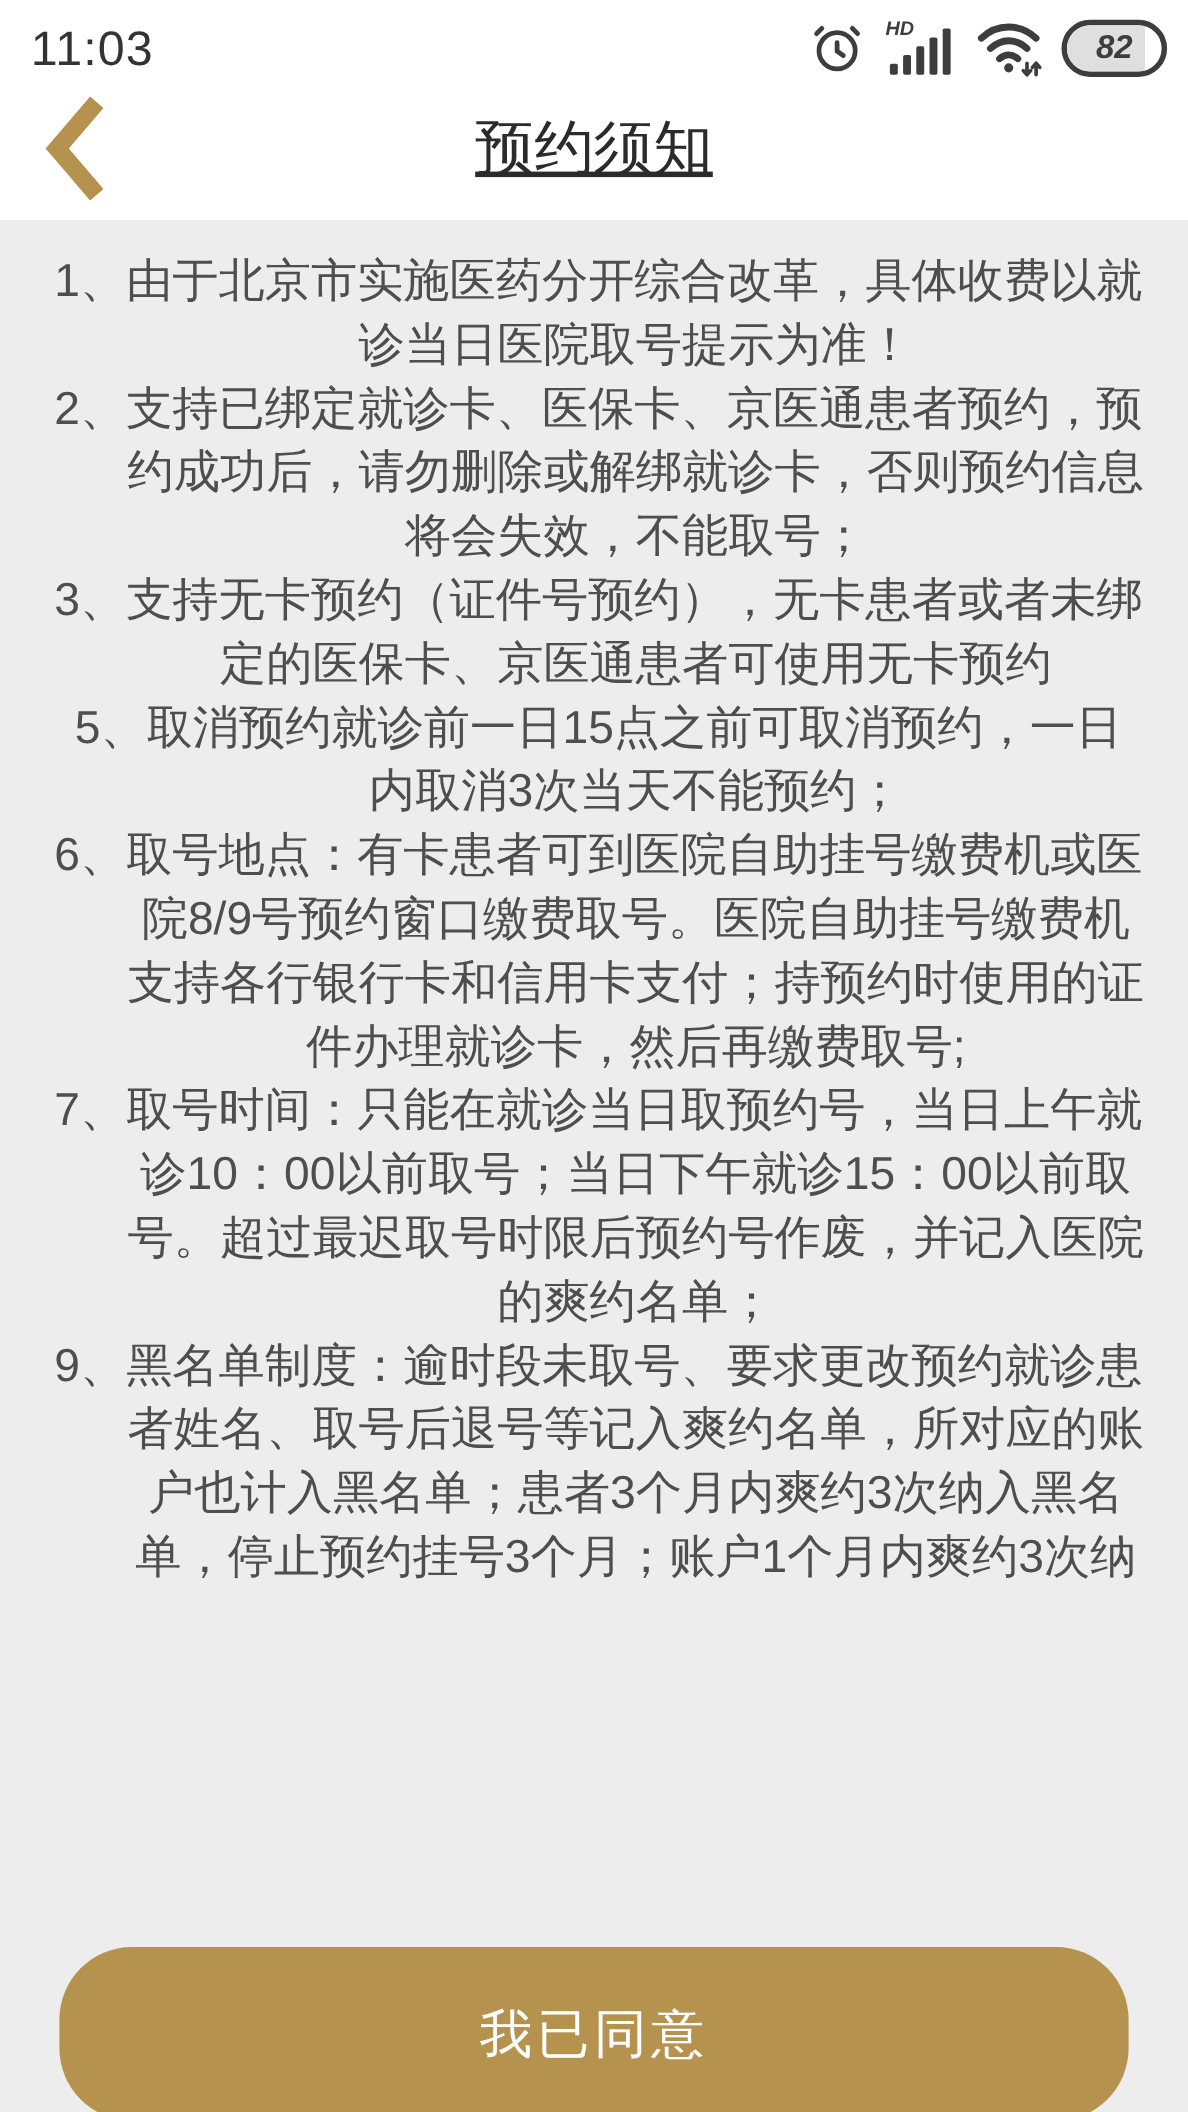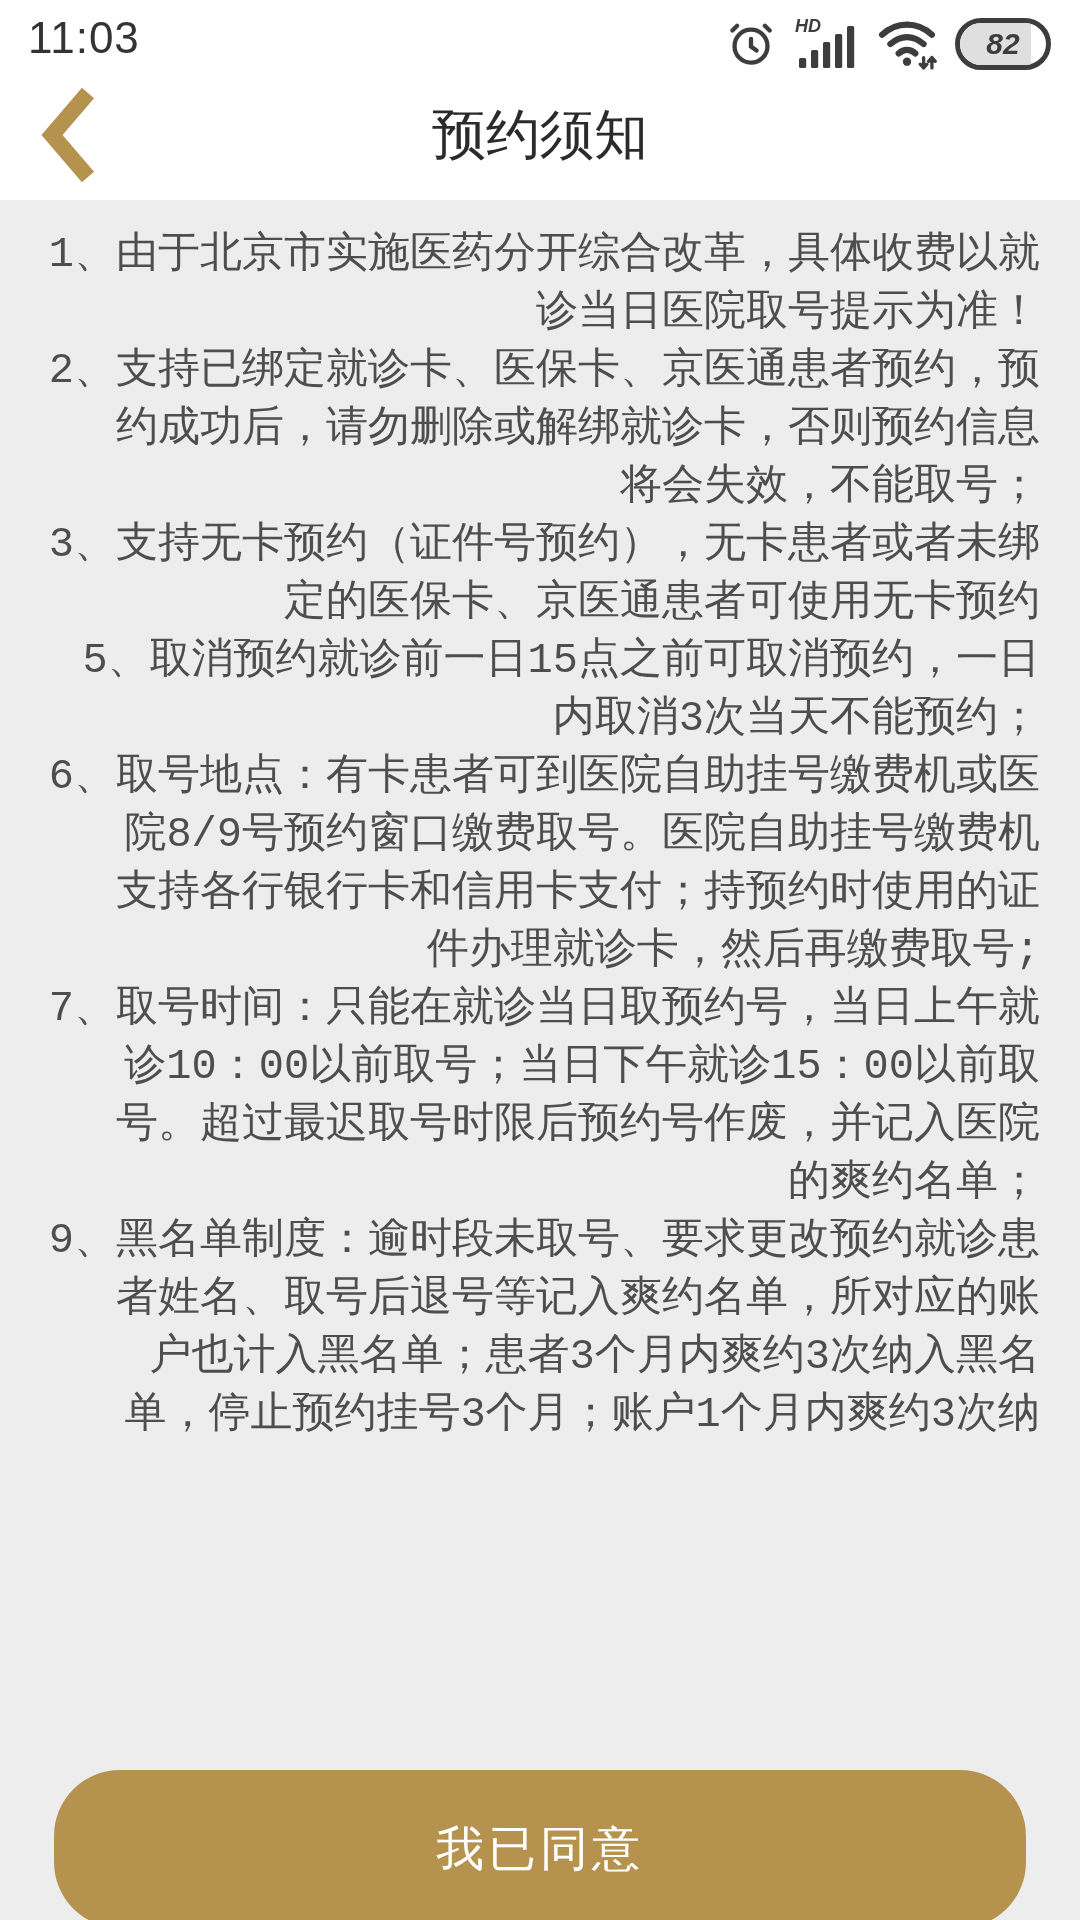--- a/index.html
+++ b/index.html
@@ -5,51 +5,51 @@
   html,body{margin:0;padding:0;background:#cfcfcf;}
   .screen{
     position:relative;width:1080px;height:1920px;overflow:hidden;
     background:#EDEDED;font-family:"Liberation Sans",sans-serif;
     margin:0 auto;
   }
   
   .topbar{position:absolute;top:0;left:0;width:1080px;height:200px;background:#FFFFFF;}
   .status{
     position:absolute;top:0;left:0;right:0;height:70px;
-    display:flex;align-items:center;padding:6px 29px 0 28px;box-sizing:border-box;
+    display:flex;align-items:flex-end;padding:6px 19px 0 28px;box-sizing:border-box;
   }
   .time{font-size:44px;color:#333333;letter-spacing:1px;}
   .status-right{margin-left:auto;display:flex;align-items:flex-end;gap:18px;font-style:italic;}
   .sicon{display:flex;align-items:flex-end;}
   .battery{
     position:relative;width:96px;height:52px;border:5px solid #3D3D3D;border-radius:28px;
     box-sizing:border-box;overflow:hidden;display:flex;align-items:center;justify-content:center;
     background:#FFFFFF;
     margin-top:12px;
   }
   .battery-fill{position:absolute;left:0;top:0;bottom:0;width:82%;background:#DFDFDF;}
   .battery-num{position:relative;font-size:30px;font-weight:bold;color:#3D3D3D;z-index:1;}
   
   .titlebar{
     position:absolute;top:70px;left:0;right:0;height:130px;
     display:flex;align-items:center;justify-content:center;
   }
-  .title{font-size:54px;color:#2B2B2B;}
+  .title{font-size:54px;color:#2B2B2B;text-decoration:underline;}
   .back{
     position:absolute;left:26px;top:84px;width:86px;height:104px;
     display:flex;align-items:center;justify-content:center;background:none;border:none;padding:0;cursor:pointer;
   }
   
   .content{
     position:absolute;top:200px;left:0;right:0;bottom:0;background:#EDEDED;
     padding:26px 40px 0 48px;box-sizing:border-box;overflow:hidden;
   }
   .content p{
     margin:0;font-size:42px;line-height:58px;color:#4E4E4E;
-    padding-left:68px;text-indent:-68px;text-align:right;font-family:Liberation Mono, monospace;
+    padding-left:68px;text-indent:-68px;text-align:center;
   }
   
   .agree{
     position:absolute;left:54px;right:54px;top:1770px;height:158px;
     background:#B6924F;border:none;border-radius:66px;cursor:pointer;
     display:flex;align-items:center;justify-content:center;
   }
   .agree span{font-size:48px;color:#FFFFFF;letter-spacing:4px;}
 </style>
 </head>

